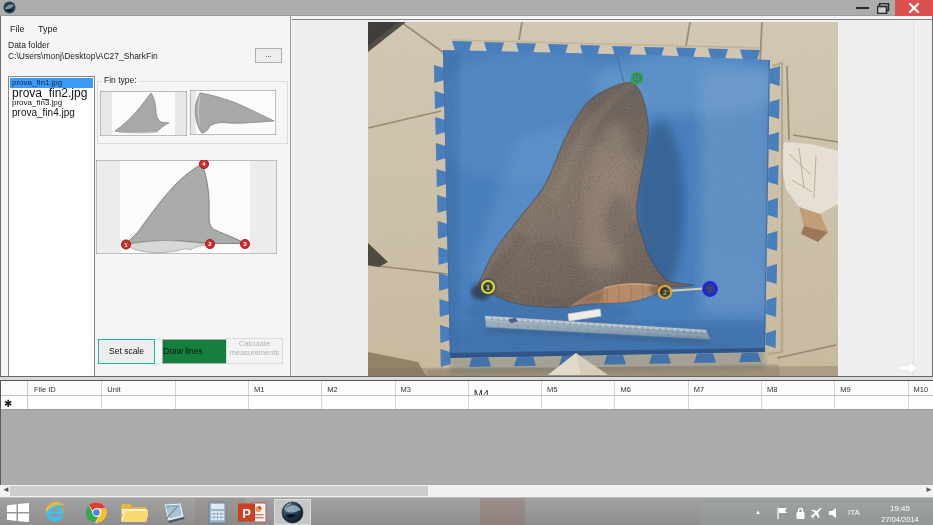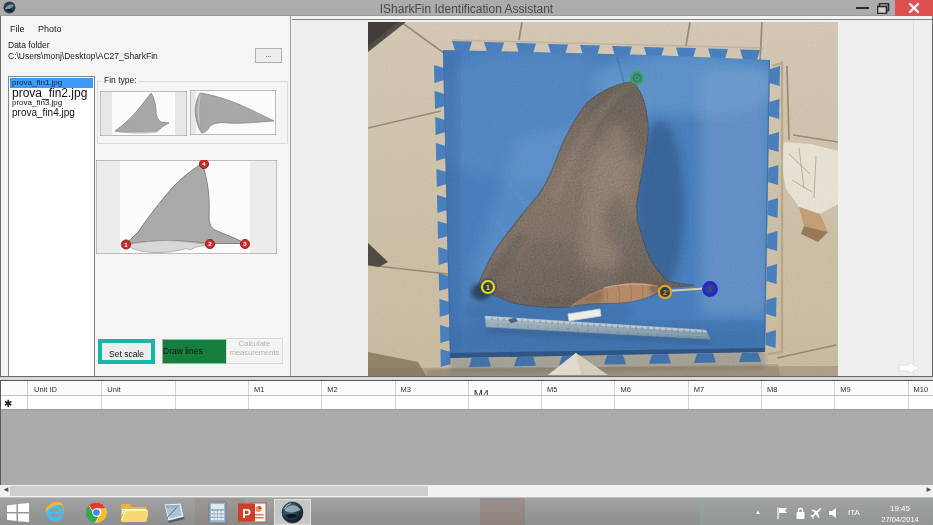--- a/index.html
+++ b/index.html
@@ -10,39 +10,38 @@
 </head>
 <body>
 <div id="root">
 
 <div class="abs" style="left:0;top:0;width:933px;height:16px;background:#acacac;border-bottom:1px solid #999;">
   <svg class="abs" style="left:3px;top:1px;" width="13" height="13" viewBox="0 0 13 13">
     <circle cx="6.5" cy="6.5" r="6" fill="#25404f"></circle>
     <path d="M2 8 Q5 2 11 4 Q8 9 2 8Z" fill="#7e98a5"></path>
     <path d="M3 9 Q7 7 10 9 Q7 12 3 9Z" fill="#101d26"></path>
   </svg>
-  <div class="abs" style="left:0;top:2px;width:933px;text-align:center;font-size:12px;color:#4a4a4a;">ISharkFin Identification Assistant</div>
   <div class="abs" style="left:856px;top:7px;width:13px;height:2px;background:#2b2b2b;"></div>
   <svg class="abs" style="left:877px;top:3px;" width="13" height="11" viewBox="0 0 13 11">
     <rect x="2.5" y="0.5" width="9" height="7" fill="none" stroke="#2b2b2b" stroke-width="1.6"></rect>
     <rect x="0.5" y="3.5" width="9" height="7" fill="#cfcfcf" stroke="#2b2b2b" stroke-width="1.6"></rect>
   </svg>
   <div class="abs" style="left:895px;top:0;width:38px;height:16px;background:#dc5050;">
     <svg class="abs" style="left:13px;top:2px;" width="12" height="12" viewBox="0 0 12 12">
       <path d="M2 2 L10 10 M10 2 L2 10" stroke="#fff" stroke-width="2.4" stroke-linecap="round"></path>
     </svg>
   </div>
 </div>
 
 <div class="abs" style="left:0;top:16px;width:933px;height:362px;background:#f4f4f4;border-left:1px solid #6e6e6e;border-right:1px solid #6e6e6e;"></div>
 
 <div class="abs" style="left:1px;top:16px;width:290px;height:362px;background:#f5f5f5;border-right:1px solid #9a9a9a;"></div>
 
 <div class="abs" style="left:10px;top:24px;font-size:9px;color:#1a1a1a;">File</div>
-<div class="abs" style="left:38px;top:24px;font-size:9px;color:#1a1a1a;">Photo</div>
+<div class="abs" style="left:38px;top:24px;font-size:9px;color:#1a1a1a;">Type</div>
 
 <div class="abs" style="left:8px;top:40px;font-size:8.5px;color:#1a1a1a;">Data folder</div>
 <div class="abs" style="left:8px;top:51px;font-size:8.5px;color:#1a1a1a;">C:\Users\monj\Desktop\AC27_SharkFin</div>
 <div class="abs" style="left:255px;top:48px;width:27px;height:15px;background:#ededed;border:1px solid #b0b0b0;font-size:8px;color:#333;text-align:center;line-height:11px;">...</div>
 
 <div class="abs" style="left:8px;top:76px;width:87px;height:356px;background:#fff;border:1px solid #828790;">
   <div style="position:absolute;left:1px;top:1px;width:83px;height:10px;background:#3d9bf5;font-size:8px;color:#0c2b46;padding-left:2px;line-height:10px;">prova_fin1.jpg</div>
   <div style="position:absolute;left:3px;top:11px;font-size:12px;color:#111;line-height:10px;">prova_fin2.jpg</div>
   <div style="position:absolute;left:3px;top:21px;font-size:8px;color:#111;line-height:10px;">prova_fin3.jpg</div>
   <div style="position:absolute;left:3px;top:31px;font-size:10px;color:#111;line-height:10px;">prova_fin4.jpg</div>
@@ -80,21 +79,21 @@
     <text x="108" y="6.3" fill="#fff">4</text>
     <circle cx="30" cy="84.5" r="4.6" fill="#cf2b2b" stroke="#8c1212" stroke-width="0.8"></circle>
     <text x="30" y="86.8" fill="#fff">1</text>
     <circle cx="114" cy="84" r="4.6" fill="#cf2b2b" stroke="#8c1212" stroke-width="0.8"></circle>
     <text x="114" y="86.3" fill="#fff">2</text>
     <circle cx="149" cy="84" r="4.6" fill="#cf2b2b" stroke="#8c1212" stroke-width="0.8"></circle>
     <text x="149" y="86.3" fill="#fff">3</text>
   </g>
 </svg>
 
-<div class="abs" style="left:98px;top:339px;width:57px;height:25px;background:#ededed;border:4px solid #14b8a6;font-size:8.5px;color:#111;text-align:center;line-height:23px;">Set scale</div>
+<div class="abs" style="left:98px;top:339px;width:57px;height:25px;background:#ededed;border:1px solid #14b8a6;font-size:8.5px;color:#111;text-align:center;line-height:23px;">Set scale</div>
 <div class="abs" style="left:162px;top:339px;width:72px;height:25px;background:#15803d;border:1px solid #acacac;font-size:8.5px;color:#111;text-align:left;line-height:23px;">Draw lines</div>
 <div class="abs" style="left:226px;top:338px;width:57px;height:26px;background:#f3f3f3;border:1px solid #d9d9d9;font-size:7.5px;color:#b2b2b2;text-align:center;line-height:9px;">Calculate<br>measurements</div>
 
 <div class="abs" style="left:292px;top:19px;width:640px;height:359px;background:#efefef;border-top:1px solid #828282;"></div>
 <div class="abs" style="left:913px;top:20px;width:1px;height:358px;background:#e0e0e0;"></div>
 <svg class="abs" style="left:897px;top:361px;" width="24" height="14" viewBox="0 0 24 14">
   <path d="M2 4 L12 4 L12 1 L22 7 L12 13 L12 10 L2 10 Z" fill="#fdfdfd" stroke="#e2e2e2" stroke-width="1"></path>
 </svg>
 
 <svg class="abs" style="left:368px;top:22px;" width="470" height="354" viewBox="0 0 470 354">
@@ -390,21 +389,21 @@
 
   <rect x="0" y="0" width="470" height="354" filter="url(#noiseF)" opacity="0.12"></rect>
 </svg>
 
 <div class="abs" style="left:0;top:376px;width:933px;height:1px;background:#666;"></div>
 <div class="abs" style="left:0;top:377px;width:933px;height:3px;background:#d9d9d9;"></div>
 <div class="abs" style="left:0;top:380px;width:933px;height:1px;background:#565656;"></div>
 <div class="abs" style="left:0;top:381px;width:933px;height:29px;background:#fff;border-left:1px solid #5a5a5a;"></div>
 <div id="tablehead" class="abs" style="left:1px;top:381px;width:932px;height:15px;background:#fbfbfb;">
       <div style="position: absolute; left: 26px; top: 0px; width: 1px; height: 28px; background: rgb(200, 200, 200);"></div>
-      <div style="position: absolute; top: 4px; font-size: 7.5px; color: rgb(51, 51, 51); left: 33px;">Unit ID</div>
+      <div style="position: absolute; top: 4px; font-size: 7.5px; color: rgb(51, 51, 51); left: 33px;">File ID</div>
       <div style="position: absolute; top: 0px; width: 1px; height: 15px; background: rgb(212, 212, 212); left: 100.3px;"></div>
       <div style="position: absolute; top: 4px; font-size: 7.5px; color: rgb(51, 51, 51); left: 106.3px;">Unit</div>
       <div style="position: absolute; top: 0px; width: 1px; height: 15px; background: rgb(212, 212, 212); left: 173.6px;"></div>
       <div style="position: absolute; top: 4px; font-size: 7.5px; color: rgb(51, 51, 51); left: 179.6px; margin-top: 12px;">Unit</div>
       <div style="position: absolute; top: 0px; width: 1px; height: 15px; background: rgb(212, 212, 212); left: 246.9px;"></div>
       <div style="position: absolute; top: 4px; font-size: 7.5px; color: rgb(51, 51, 51); left: 252.9px;">M1</div>
       <div style="position: absolute; top: 0px; width: 1px; height: 15px; background: rgb(212, 212, 212); left: 320.2px;"></div>
       <div style="position: absolute; top: 4px; font-size: 7.5px; color: rgb(51, 51, 51); left: 326.2px;">M2</div>
       <div style="position: absolute; top: 0px; width: 1px; height: 15px; background: rgb(212, 212, 212); left: 393.5px;"></div>
       <div style="position: absolute; top: 4px; font-size: 7.5px; color: rgb(51, 51, 51); left: 399.5px;">M3</div>

